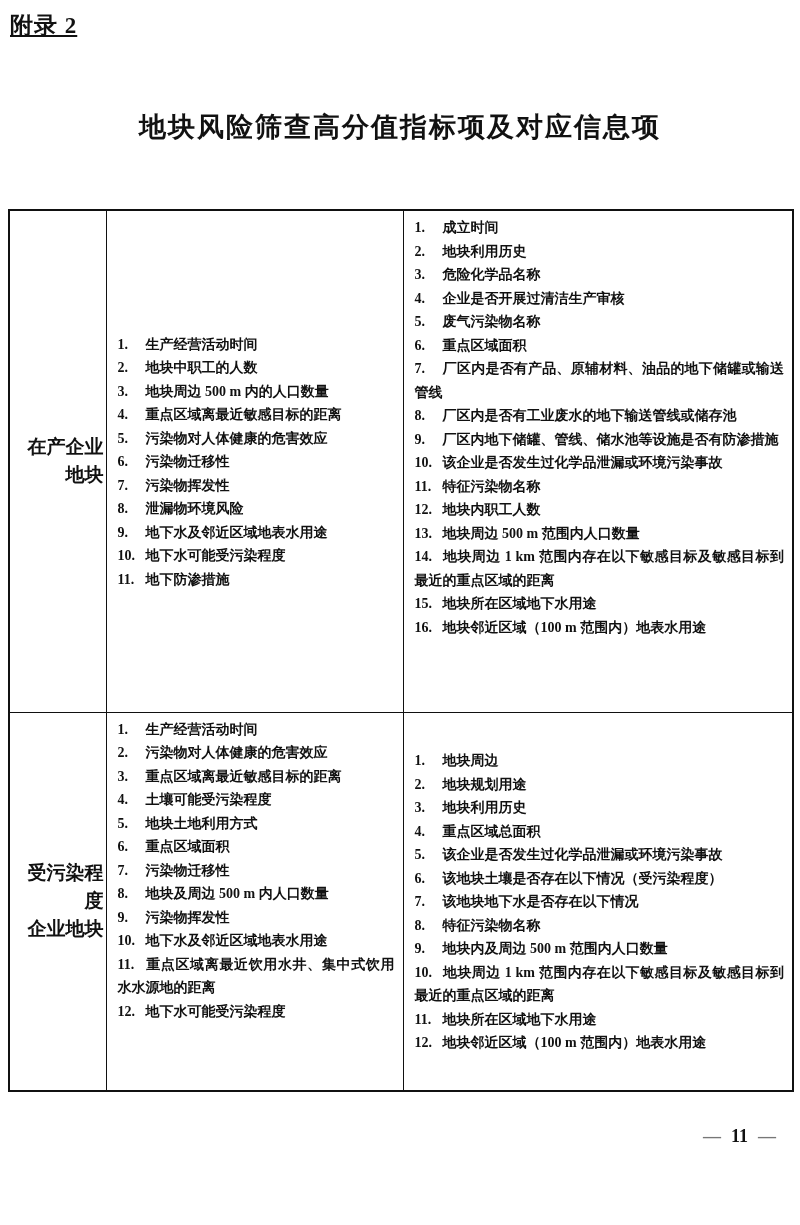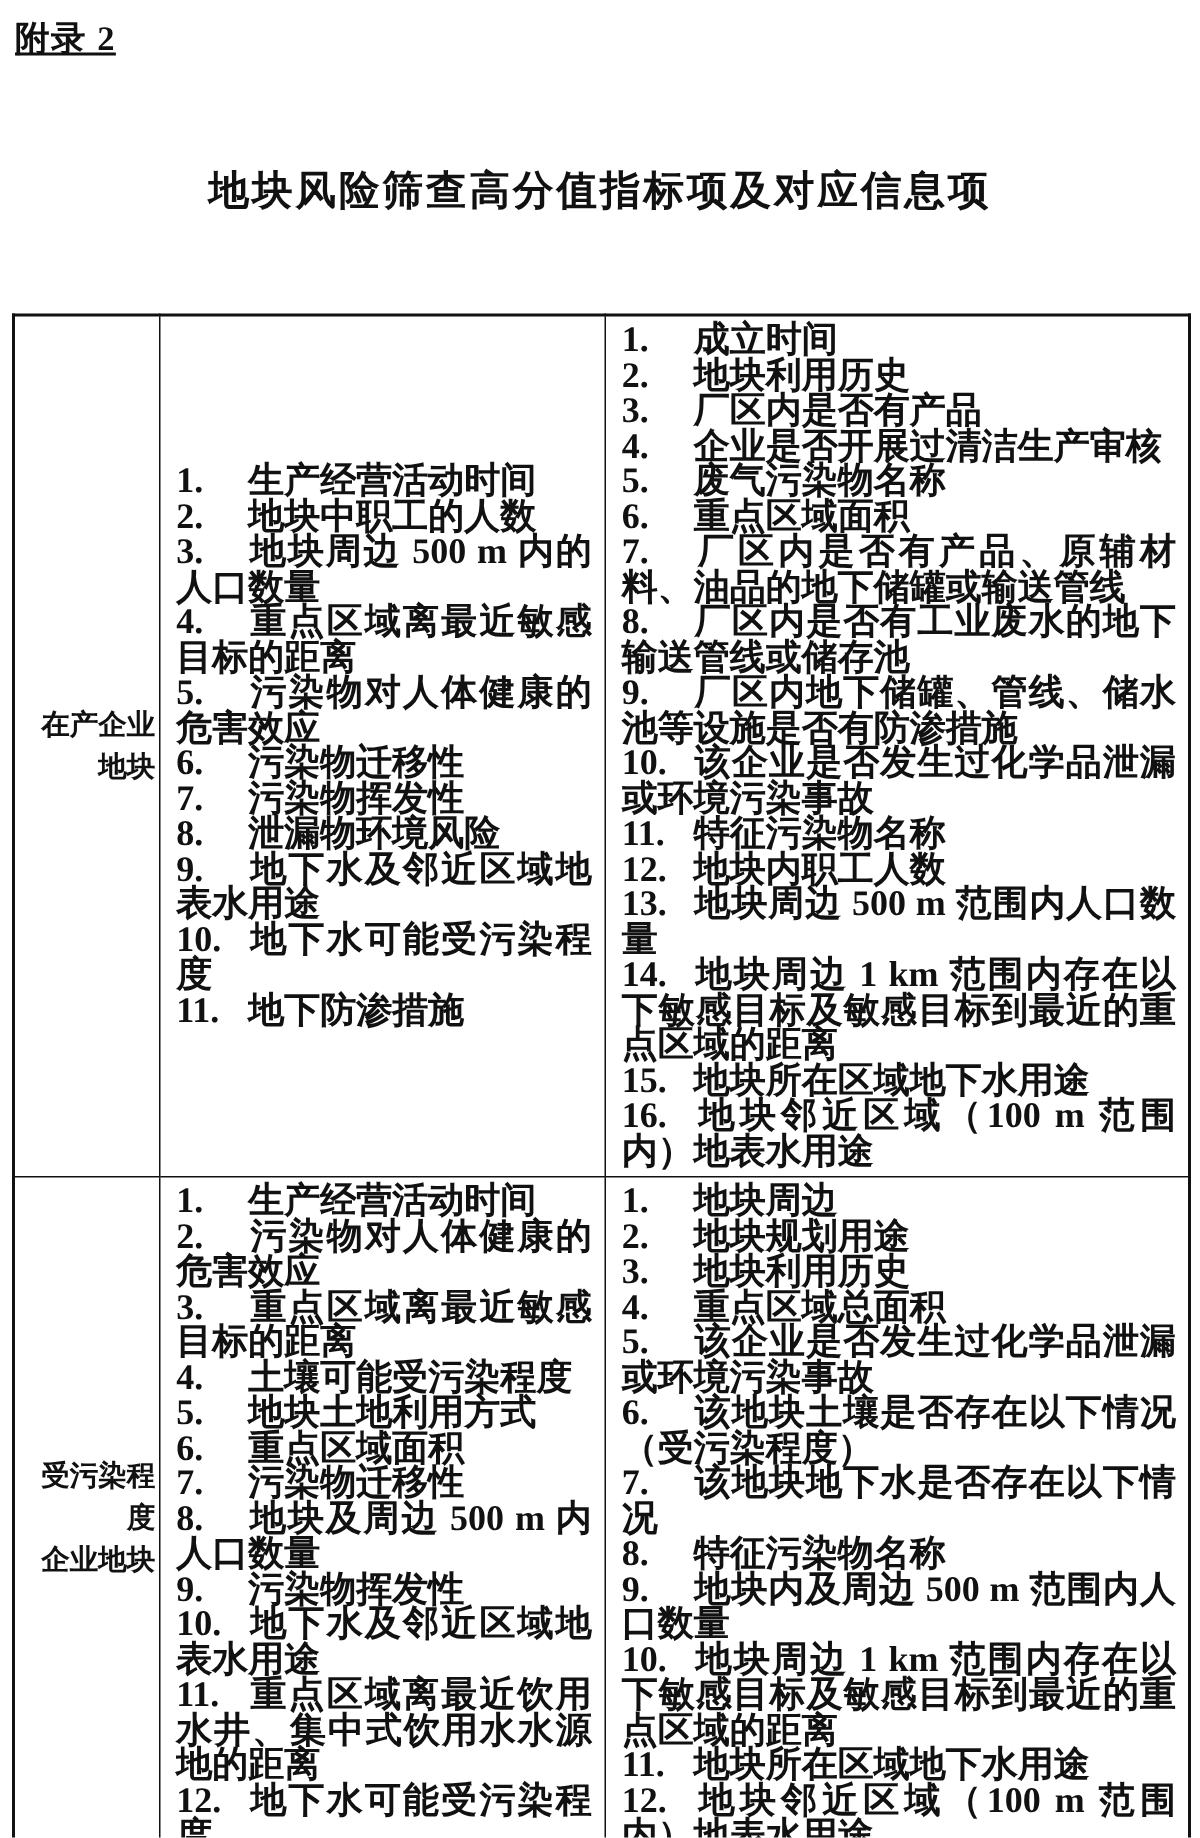--- a/index.html
+++ b/index.html
@@ -51,21 +51,21 @@
   td.type-cell {
     text-align: right;
     vertical-align: middle;
     font-size: 19px;
     line-height: 28px;
     padding: 0 2px;
   }
   td.list-cell {
     vertical-align: top;
     padding: 5px 8px 4px 11px;
-    font-size: 24px;
+    font-size: 14px;
     line-height: 23.5px;
     text-align: justify;
     font-family: Liberation Serif, serif;
   }
   td.v-mid { vertical-align: middle; }
   .li .num {
     display: inline-block;
     width: 2em;
   }
   .footer {
@@ -111,21 +111,21 @@
           <div class="li"><span class="num">6.</span><span class="txt">污染物迁移性</span></div>
           <div class="li"><span class="num">7.</span><span class="txt">污染物挥发性</span></div>
           <div class="li"><span class="num">8.</span><span class="txt">泄漏物环境风险</span></div>
           <div class="li"><span class="num">9.</span><span class="txt">地下水及邻近区域地表水用途</span></div>
           <div class="li"><span class="num">10.</span><span class="txt">地下水可能受污染程度</span></div>
           <div class="li"><span class="num">11.</span><span class="txt">地下防渗措施</span></div>
         </td>
     <td class="list-cell">
           <div class="li"><span class="num">1.</span><span class="txt">成立时间</span></div>
           <div class="li"><span class="num">2.</span><span class="txt">地块利用历史</span></div>
-          <div class="li"><span class="num">3.</span><span class="txt">厂区内是否有产品</span></div>
+          <div class="li"><span class="num">3.</span><span class="txt">危险化学品名称</span></div>
           <div class="li"><span class="num">4.</span><span class="txt">企业是否开展过清洁生产审核</span></div>
           <div class="li"><span class="num">5.</span><span class="txt">废气污染物名称</span></div>
           <div class="li"><span class="num">6.</span><span class="txt">重点区域面积</span></div>
           <div class="li"><span class="num">7.</span><span class="txt">厂区内是否有产品、原辅材料、油品的地下储罐或输送管线</span></div>
           <div class="li"><span class="num">8.</span><span class="txt">厂区内是否有工业废水的地下输送管线或储存池</span></div>
           <div class="li"><span class="num">9.</span><span class="txt">厂区内地下储罐、管线、储水池等设施是否有防渗措施</span></div>
           <div class="li"><span class="num">10.</span><span class="txt">该企业是否发生过化学品泄漏或环境污染事故</span></div>
           <div class="li"><span class="num">11.</span><span class="txt">特征污染物名称</span></div>
           <div class="li"><span class="num">12.</span><span class="txt">地块内职工人数</span></div>
           <div class="li"><span class="num">13.</span><span class="txt">地块周边 500 m 范围内人口数量</span></div>

